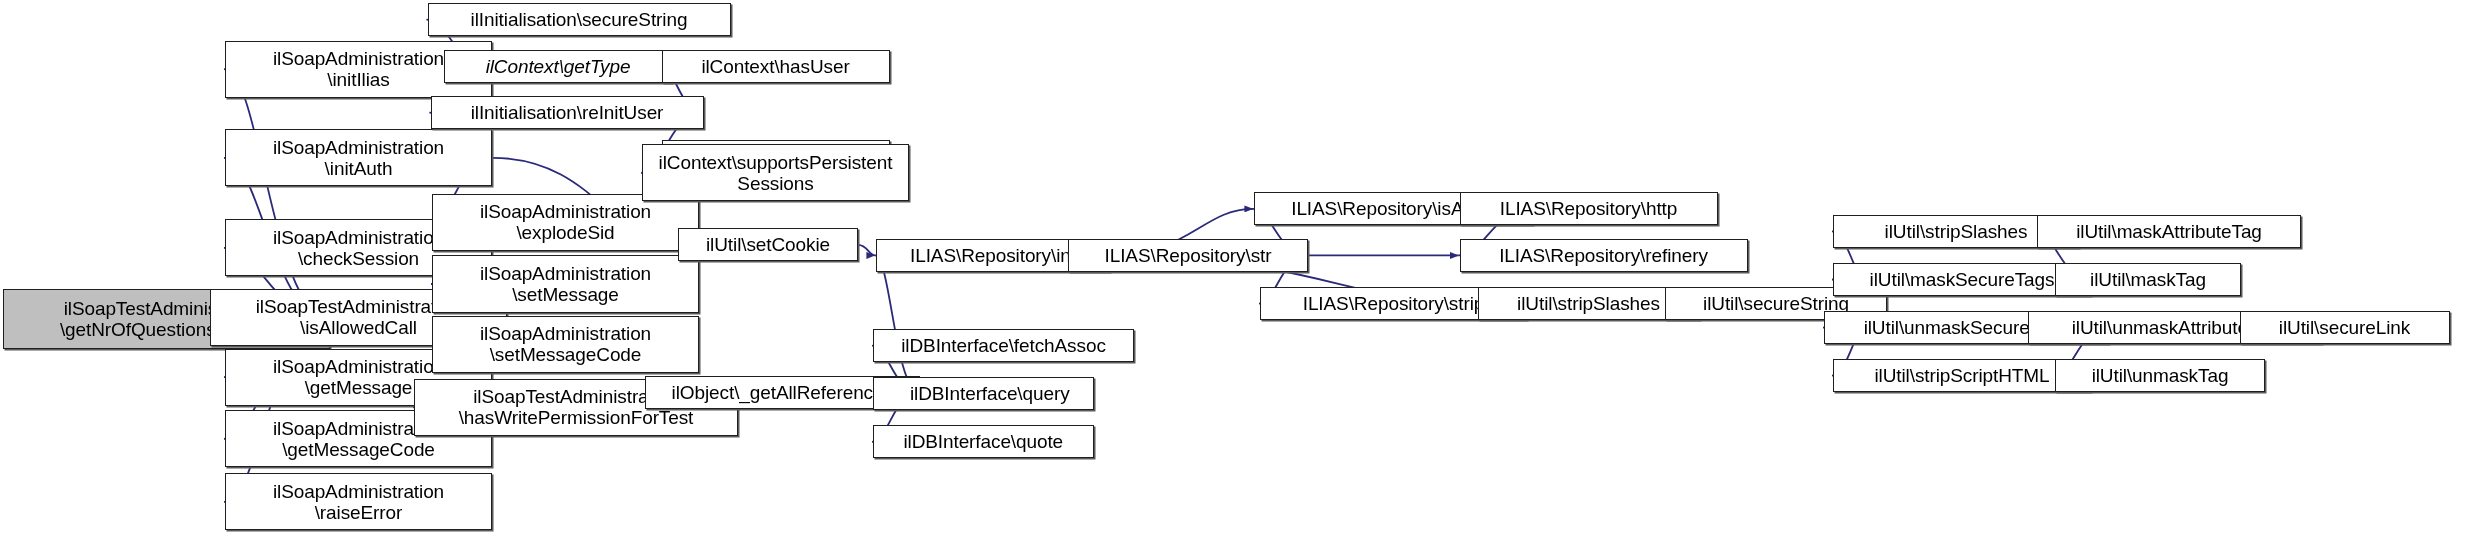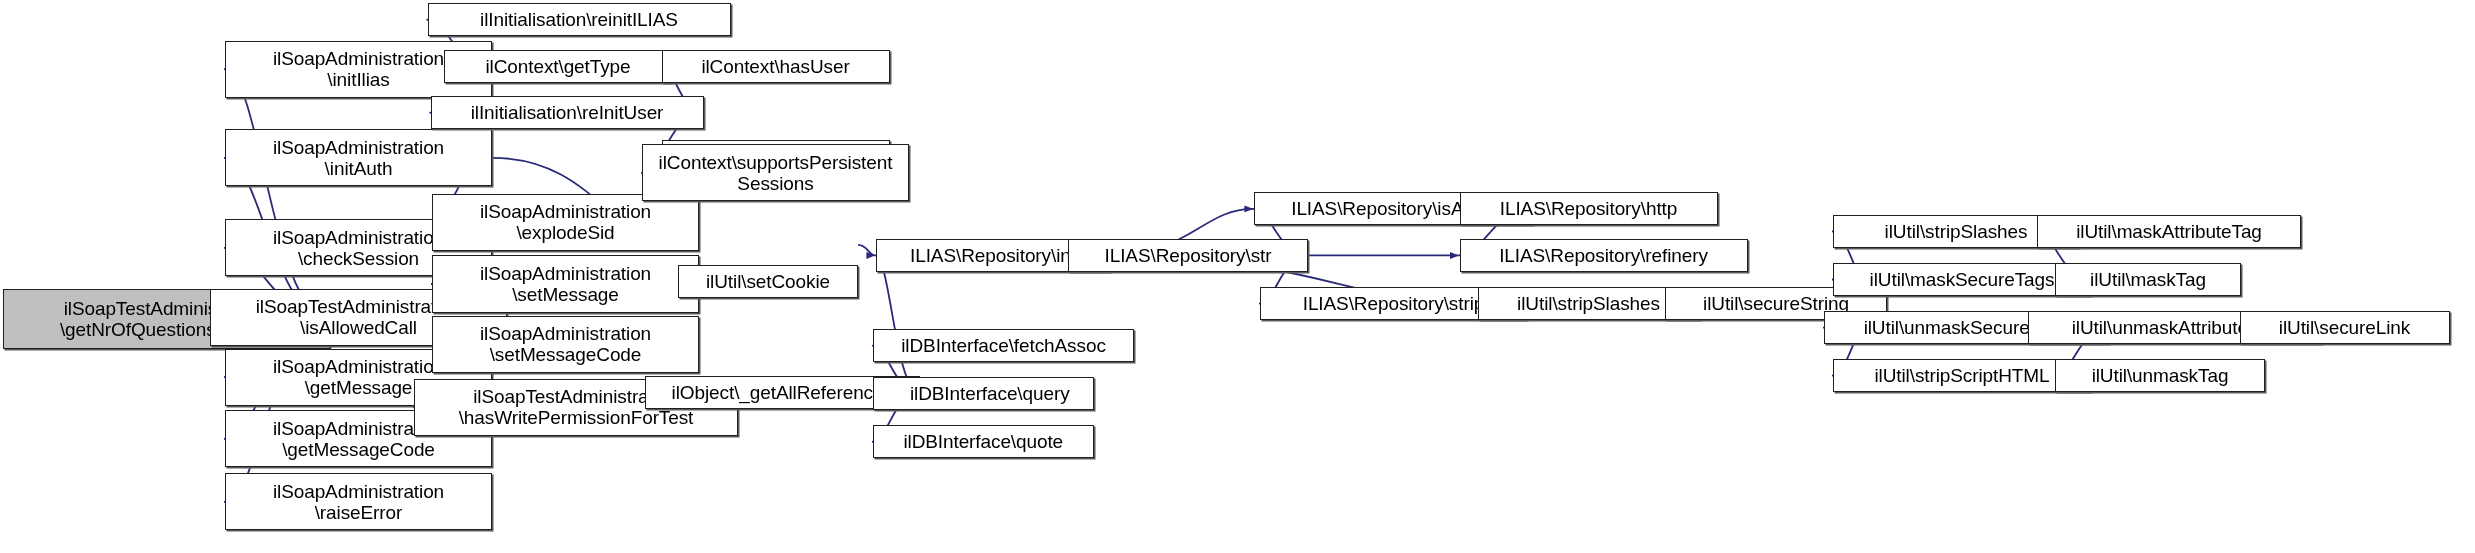--- a/index.html
+++ b/index.html
@@ -113,36 +113,36 @@
       <div class="node" style="left: 225px; top: 219.397px; width: 267px; height: 57.1033px; font-size: 19px; line-height: 21px;">ilSoapAdministration
 \checkSession</div>
       <div class="node" style="left: 210px; top: 288.522px; width: 297px; height: 57.1033px; font-size: 19px; line-height: 21px;">ilSoapTestAdministration
 \isAllowedCall</div>
       <div class="node" style="left: 225px; top: 348.63px; width: 267px; height: 57.1033px; font-size: 19px; line-height: 21px;">ilSoapAdministration
 \getMessage</div>
       <div class="node" style="left: 225px; top: 410.242px; width: 267px; height: 57.1033px; font-size: 19px; line-height: 21px;">ilSoapAdministration
 \getMessageCode</div>
       <div class="node" style="left: 225px; top: 473.356px; width: 267px; height: 57.1033px; font-size: 19px; line-height: 21px;">ilSoapAdministration
 \raiseError</div>
-      <div class="node" style="left: 427.5px; top: 3.00543px; width: 303px; height: 33.0598px; font-size: 19px; line-height: 21px;">ilInitialisation\reinitILIAS</div>
-      <div class="node" style="left: 444px; top: 49.5897px; width: 228px; height: 33.0598px; font-size: 19px; line-height: 21px;">ilContext\getType</div>
+      <div class="node" style="left: 427.5px; top: 3.00543px; width: 303px; height: 33.0598px; font-size: 19px; line-height: 21px;">ilInitialisation\secureString</div>
+      <div class="node" style="left: 444px; top: 49.5897px; width: 228px; height: 33.0598px; font-size: 19px; line-height: 21px; font-style: italic;">ilContext\getType</div>
       <div class="node" style="left: 430.5px; top: 96.1739px; width: 273px; height: 33.0598px; font-size: 19px; line-height: 21px;">ilInitialisation\reInitUser</div>
       <div class="node" style="left: 432px; top: 193.851px; width: 267px; height: 57.1033px; font-size: 19px; line-height: 21px;">ilSoapAdministration
 \explodeSid</div>
       <div class="node" style="left: 432px; top: 255.462px; width: 267px; height: 57.1033px; font-size: 19px; line-height: 21px;">ilSoapAdministration
 \setMessage</div>
       <div class="node" style="left: 432px; top: 315.571px; width: 267px; height: 57.1033px; font-size: 19px; line-height: 21px;">ilSoapAdministration
 \setMessageCode</div>
       <div class="node" style="left: 414px; top: 378.685px; width: 324px; height: 57.1033px; font-size: 19px; line-height: 21px;">ilSoapTestAdministration
 \hasWritePermissionForTest</div>
       <div class="node" style="left: 661.5px; top: 49.5897px; width: 228px; height: 33.0598px; font-size: 19px; line-height: 21px;">ilContext\hasUser</div>
       <div class="node" style="left: 661.5px; top: 96.1739px; width: 228px; height: 33.0598px; font-size: 19px; line-height: 21px; margin-top: 44px;">ilContext\initClient</div>
       <div class="node" style="left: 642px; top: 144.261px; width: 267px; height: 57.1033px; font-size: 19px; line-height: 21px;">ilContext\supportsPersistent
 Sessions</div>
-      <div class="node" style="left: 678px; top: 228.413px; width: 180px; height: 33.0598px; font-size: 19px; line-height: 21px; margin-top: 37px;">ilUtil\setCookie</div>
+      <div class="node" style="left: 678px; top: 228.413px; width: 180px; height: 33.0598px; font-size: 19px; line-height: 21px;">ilUtil\setCookie</div>
       <div class="node" style="left: 645px; top: 375.679px; width: 274.5px; height: 33.0598px; font-size: 19px; line-height: 21px;">ilObject\_getAllReferences</div>
       <div class="node" style="left: 876px; top: 238.932px; width: 234px; height: 33.0598px; font-size: 19px; line-height: 21px;">ILIAS\Repository\int</div>
       <div class="node" style="left: 873px; top: 329.095px; width: 261px; height: 33.0598px; font-size: 19px; line-height: 21px;">ilDBInterface\fetchAssoc</div>
       <div class="node" style="left: 873px; top: 377.182px; width: 220.5px; height: 33.0598px; font-size: 19px; line-height: 21px; padding-left: 16px;">ilDBInterface\query</div>
       <div class="node" style="left: 873px; top: 425.269px; width: 220.5px; height: 33.0598px; font-size: 19px; line-height: 21px;">ilDBInterface\quote</div>
       <div class="node" style="left: 1068px; top: 238.932px; width: 240px; height: 33.0598px; font-size: 19px; line-height: 21px;">ILIAS\Repository\str</div>
       <div class="node" style="left: 1254px; top: 192.348px; width: 279px; height: 33.0598px; font-size: 19px; line-height: 21px;">ILIAS\Repository\isArray</div>
       <div class="node" style="left: 1260px; top: 287.019px; width: 267px; height: 33.0598px; font-size: 19px; line-height: 21px;">ILIAS\Repository\strip</div>
       <div class="node" style="left: 1459.5px; top: 192.348px; width: 258px; height: 33.0598px; font-size: 19px; line-height: 21px;">ILIAS\Repository\http</div>
       <div class="node" style="left: 1459.5px; top: 238.932px; width: 288px; height: 33.0598px; font-size: 19px; line-height: 21px;">ILIAS\Repository\refinery</div>

